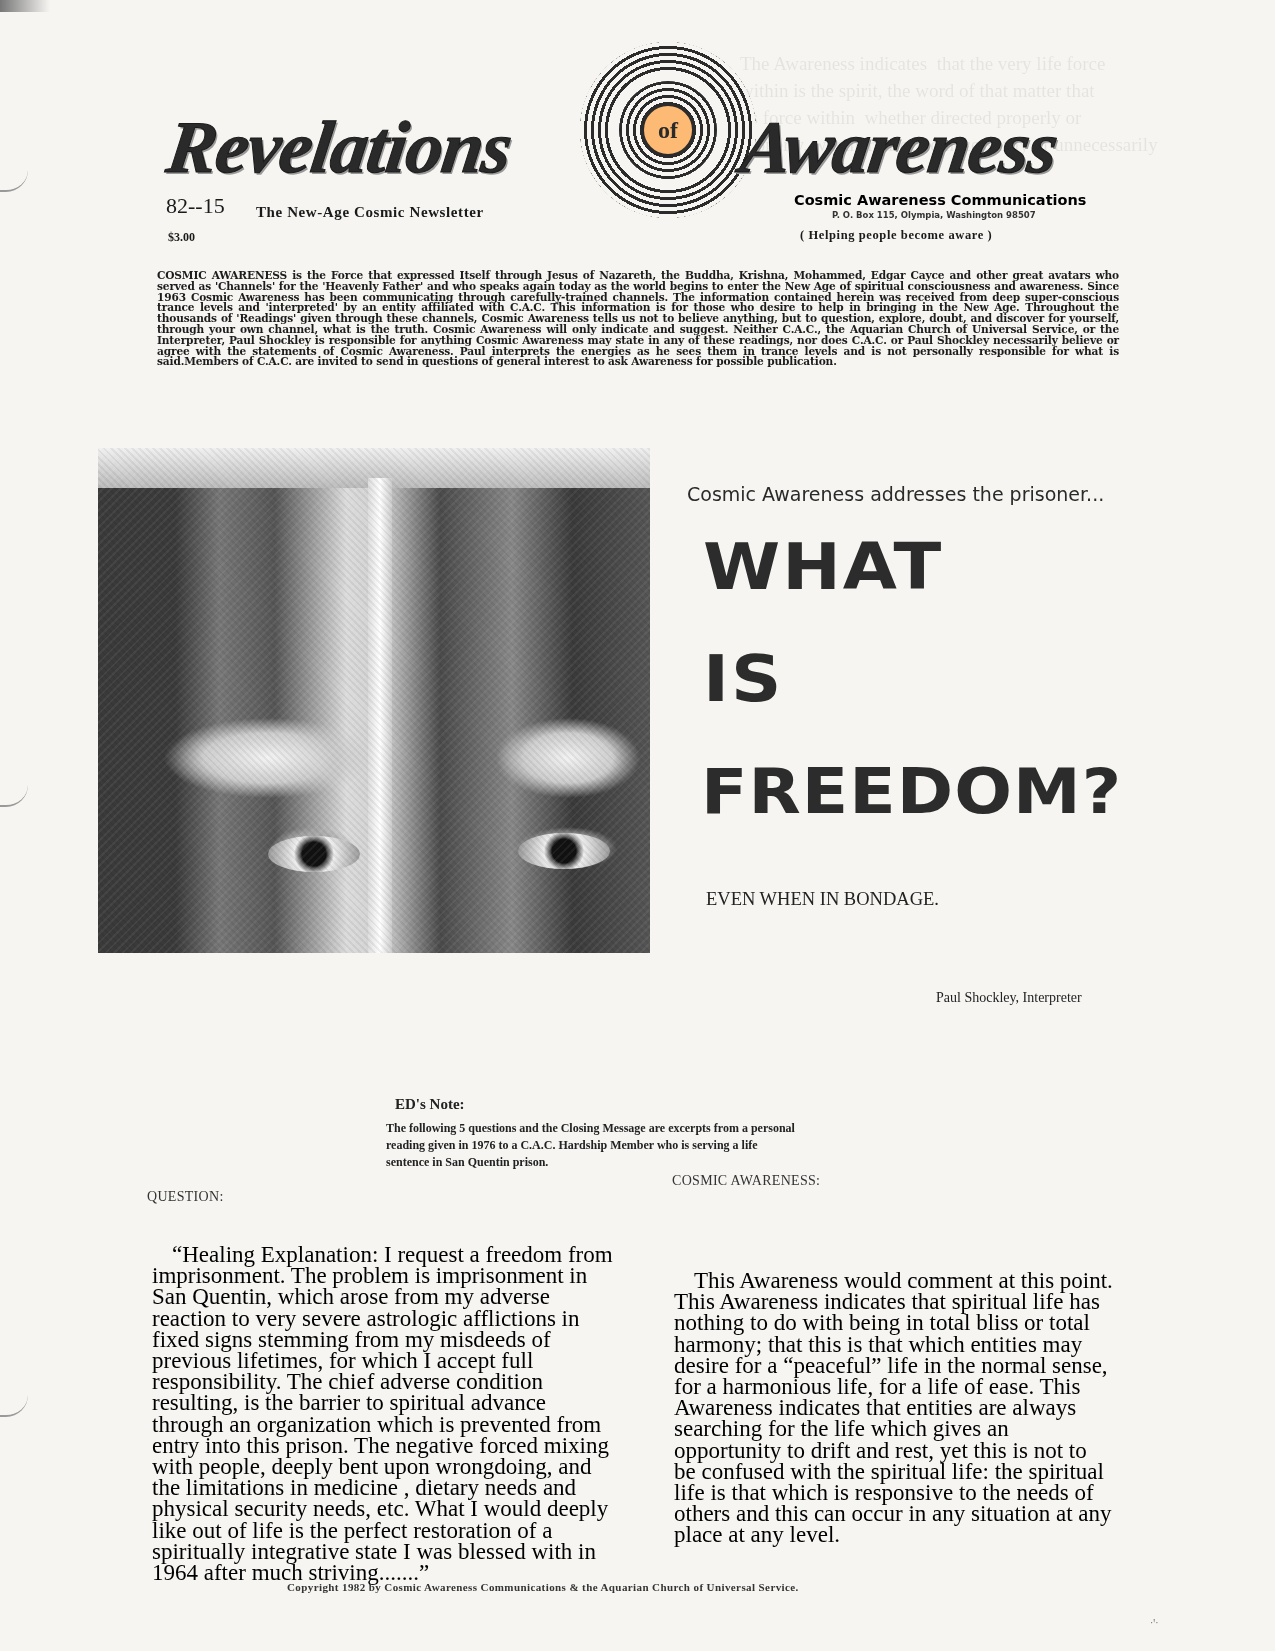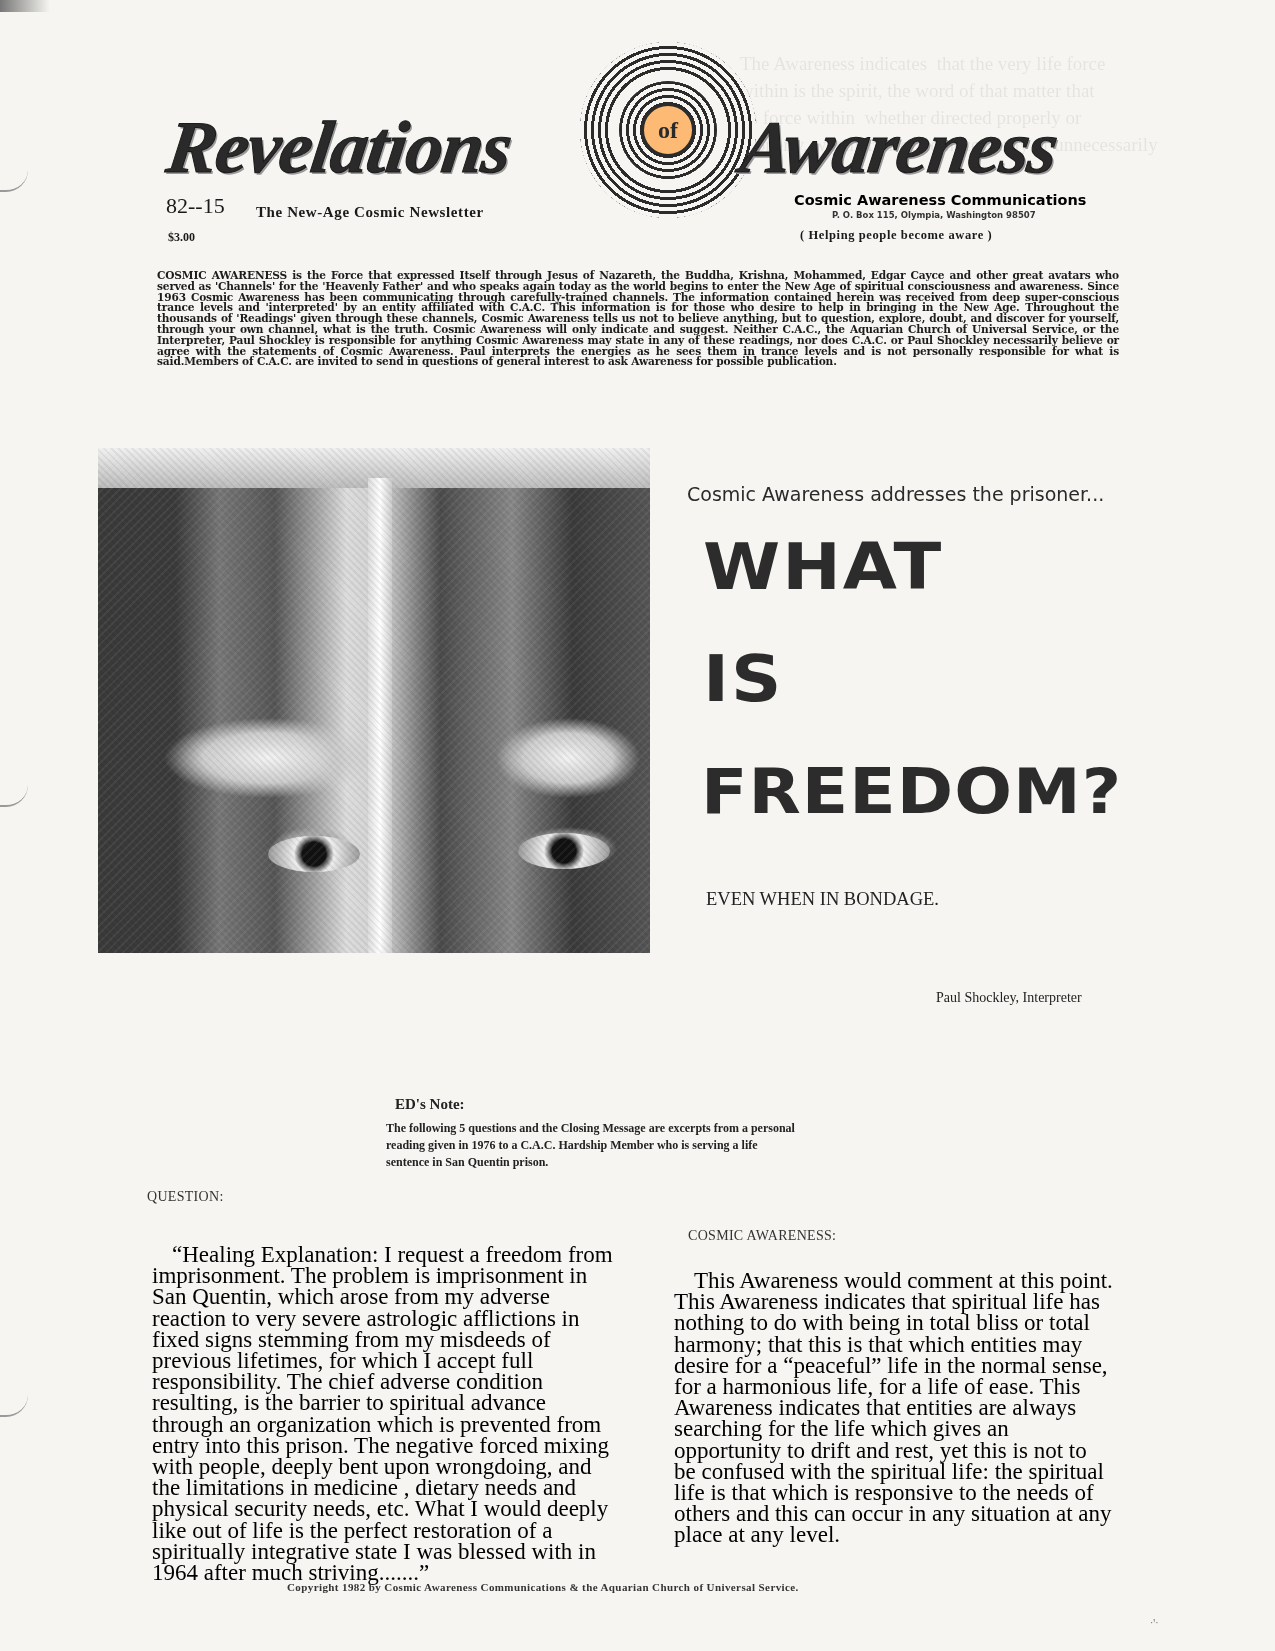--- a/index.html
+++ b/index.html
@@ -61,21 +61,21 @@
     .hl-3 { left: 701px; top: 752px; font-size: 68px; letter-spacing: 1px; }
 
     .subhead { position: absolute; left: 706px; top: 885px; font-size: 18.5px; line-height: 29px; color: #222; }
     .byline { position: absolute; left: 936px; top: 990px; font-size: 14px; color: #222; }
 
     .ed-title { position: absolute; left: 395px; top: 1096px; font-size: 15px; font-weight: bold; color: #222; }
     .ed-body { position: absolute; left: 386px; top: 1120px; width: 410px; font-size: 12px; line-height: 17px; font-weight: bold; color: #222; }
 
     .section-label { position: absolute; font-size: 14px; letter-spacing: 0.3px; color: #333; }
     .q-label { left: 147px; top: 1189px; }
-    .ca-label { left: 672px; top: 1228px; margin-left: 16px; }
+    .ca-label { left: 672px; top: 1173px; }
 
     .body-text { position: absolute; font-size: 23px; line-height: 21.2px; color: #000000; font-family: Liberation Serif, serif; }
     .q-body { left: 152px; top: 1244px; width: 462px; }
     .ca-body { left: 674px; top: 1270px; width: 440px; }
     .body-text p { text-indent: 20px; }
 
     .copyright { position: absolute; left: 287px; top: 1581px; font-size: 11px; font-weight: bold; letter-spacing: 0.4px; color: #333; }
     .corner-mark { position: absolute; left: 1150px; top: 1617px; font-size: 10px; color: #666; }
     .top-smudge { position: absolute; left: 0; top: 0; width: 50px; height: 12px; background: linear-gradient(90deg, #777, transparent); }
   </style>

